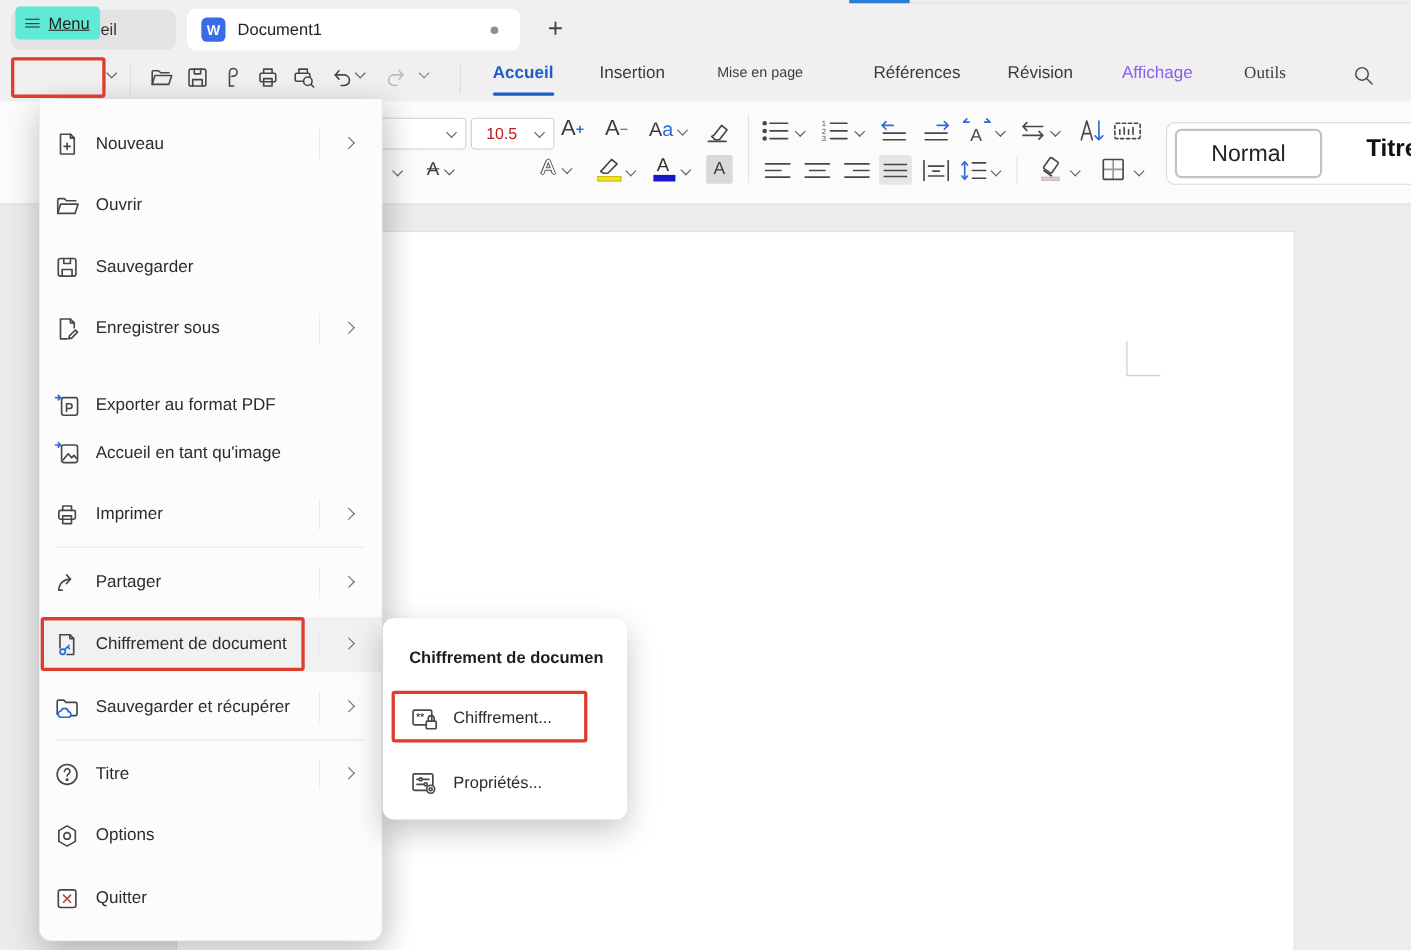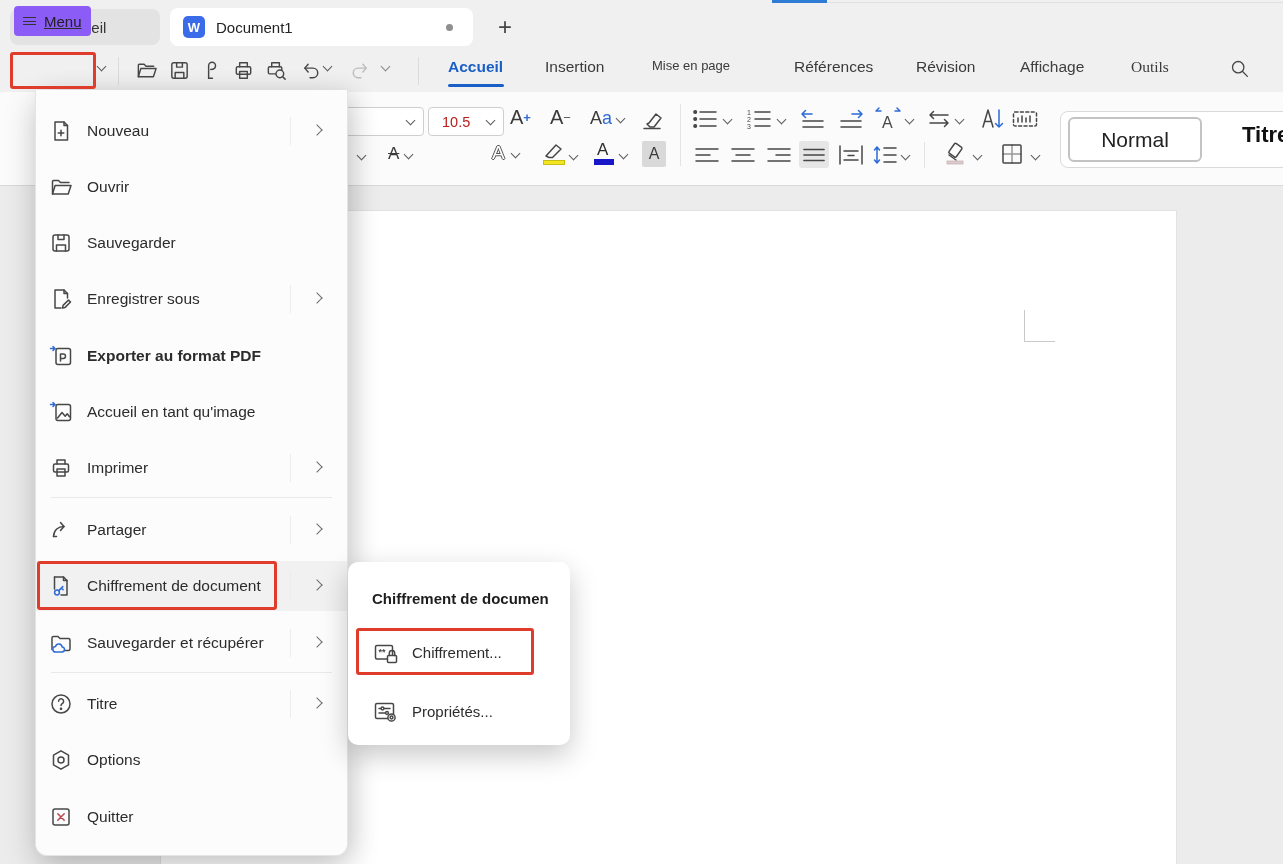--- a/index.html
+++ b/index.html
@@ -50,21 +50,21 @@
     <span style="margin-left:11px;font-size:15px;color:#222;">Document1</span>
     <span style="position:absolute;right:20px;top:16px;width:7px;height:7px;border-radius:50%;background:#8f8f8f;"></span>
   </div>
 
   <div class="abs rbtn" style="left:490px;top:12px;width:30px;height:30px;font-size:24px;color:#444;font-weight:300;">
     <span>+</span>
   </div>
 </div>
 
 <div class="abs" style="left:0;top:50px;width:1283px;height:42px;background:#f1f0f0;">
-  <div class="abs" style="left:14px;top:56px;margin-top:-50px;top:6px;width:77px;height:30px;background:#8b5cf6;border-radius:4px;display:flex;align-items:center;text-decoration:underline;">
+  <div class="abs" style="left:14px;top:56px;margin-top:-50px;top:6px;width:77px;height:30px;background:#5eead4;border-radius:4px;display:flex;align-items:center;text-decoration:underline;">
     <span style="margin-left:9px;display:inline-block;width:13px;">
       <i style="display:block;height:0;border-top:1.7px solid #333;margin:2.5px 0;"></i>
       <i style="display:block;height:0;border-top:1.7px solid #333;margin:2.5px 0;"></i>
       <i style="display:block;height:0;border-top:1.7px solid #333;margin:2.5px 0;"></i>
     </span>
     <span style="margin-left:8px;font-size:15px;color:#222;">Menu</span>
   </div>
   <span class="chev-d abs" style="left:98px;top:13px;"></span>
   <div class="vline abs" style="left:118px;top:7px;height:28px;"></div>
 
@@ -119,21 +119,21 @@
   <div class="vline abs" style="left:418px;top:7px;height:28px;"></div>
 
   <div class="abs" style="left:448px;top:8px;font-size:15.5px;font-weight:700;color:#1a5fc8;">
     <span>Accueil</span>
     <div style="position:absolute;left:0;top:26px;width:56px;height:3px;background:#1a5fc8;border-radius:2px;"></div>
   </div>
   <span class="abs" style="left:545px;top:8px;font-size:15.5px;color:#3a3a3a;">Insertion</span>
   <span class="abs" style="left:652px;top:8px;font-size:13px;color:#3a3a3a;">Mise en page</span>
   <span class="abs" style="left:794px;top:8px;font-size:15.5px;color:#3a3a3a;">Références</span>
   <span class="abs" style="left:916px;top:8px;font-size:15.5px;color:#3a3a3a;">Révision</span>
-  <span class="abs" style="left:1020px;top:8px;font-size:15.5px;color:#404040;">Affichage</span>
+  <span class="abs" style="left:1020px;top:8px;font-size:15.5px;color:#8b5cf6;">Affichage</span>
   <span class="abs" style="left:1131px;top:8px;font-size:15.5px;color:#3a3a3a;font-family:Liberation Serif, serif;">Outils</span>
   <svg class="abs" style="left:1229px;top:8px;" width="21" height="21" viewBox="0 0 24 24">
       <g class="ic">
         <circle cx="10.5" cy="10.5" r="6.5"></circle>
         <path d="M15.5 15.5L21 21"></path>
       </g>
     </svg>
 </div>
 
 <div class="abs" id="ribbon">
@@ -364,21 +364,21 @@
         <g class="ic">
           <path d="M6 3h9l3.5 3.5V11M6 3v18h6"></path>
           <path d="M15 3v3.5h3.5"></path>
           <path d="M13.5 21l.6-2.6 5.4-5.4 2 2-5.4 5.4z"></path>
         </g>
       </svg>
     <span class="mlab">Enregistrer sous</span>
     <span class="msep"></span>
       <span class="chev-r marr"></span>
   </div>
-  <div class="mi" style="top:241px;font-weight:bold;">
+  <div class="mi" style="top:254px;">
     <svg class="mico" viewBox="0 0 24 24">
         <g class="ic bl">
           <path d="M1.5 4.5h4.5M4 2.5l2 2-2 2"></path>
         </g>
         <g class="ic">
           <rect x="7" y="4.5" width="14.5" height="16" rx="2"></rect>
           <path d="M11.5 17v-7h2.8a2.2 2.2 0 010 4.4h-2.8"></path>
         </g>
       </svg>
     <span class="mlab">Exporter au format PDF</span>

